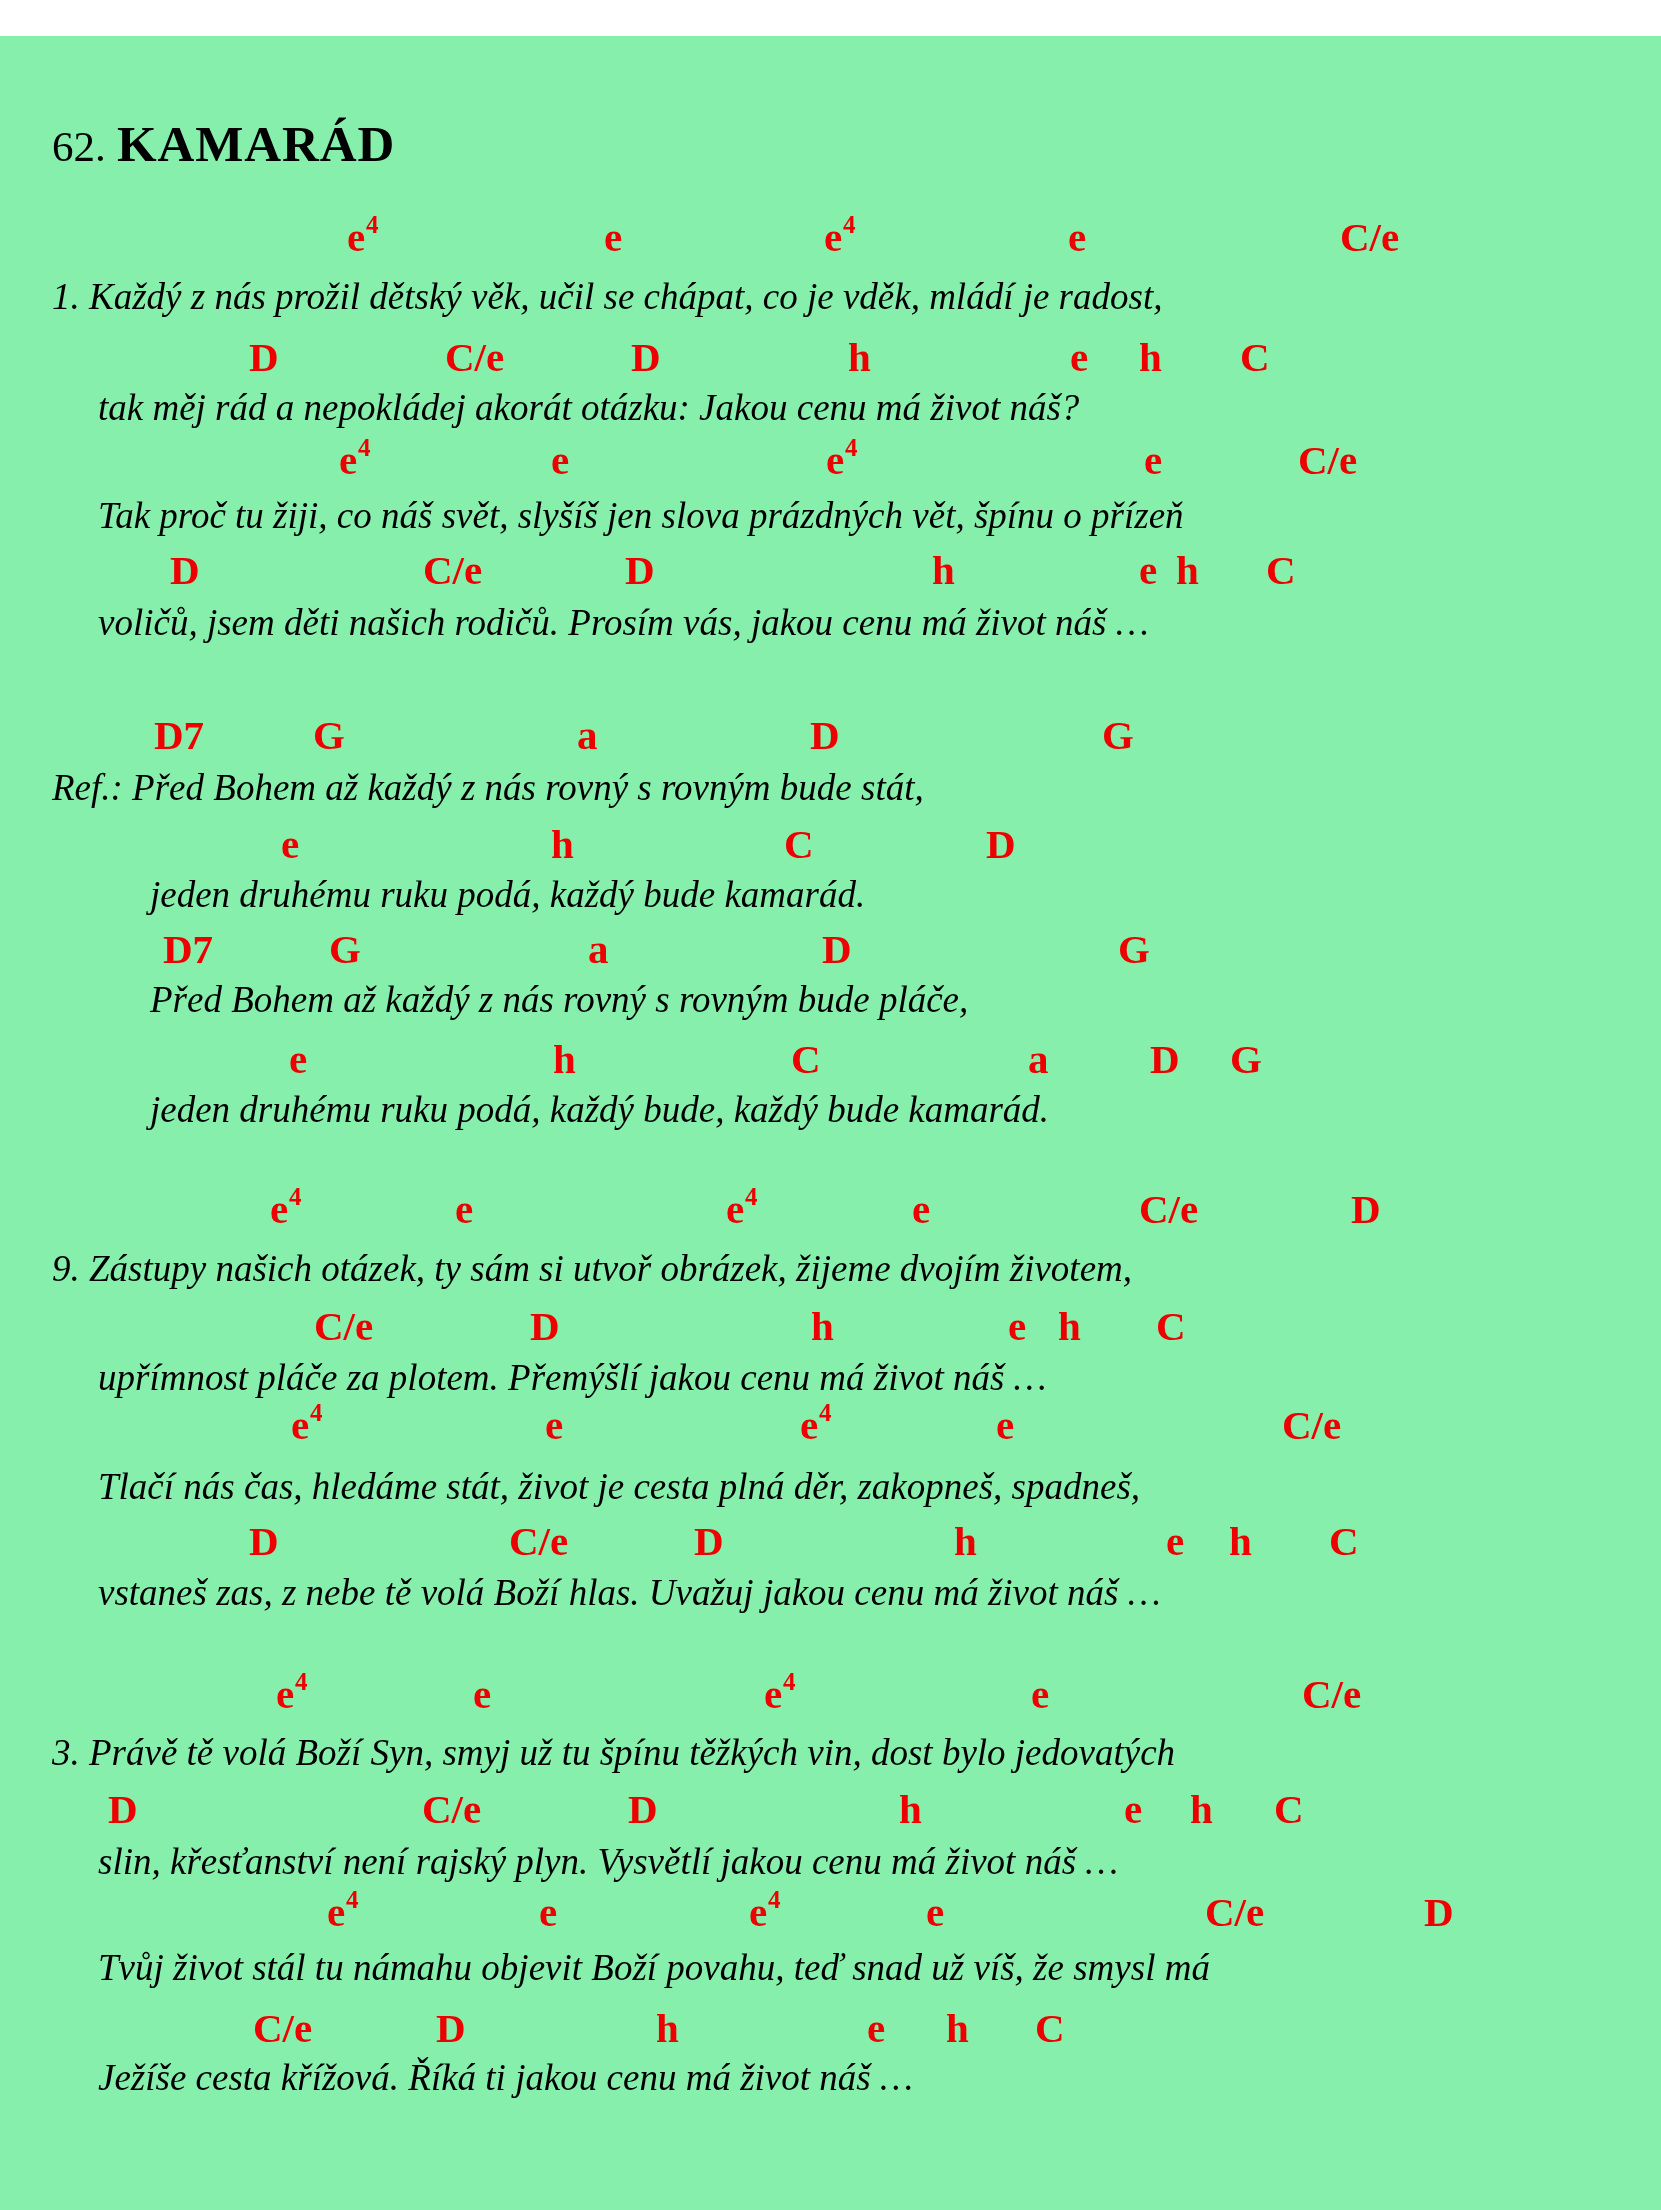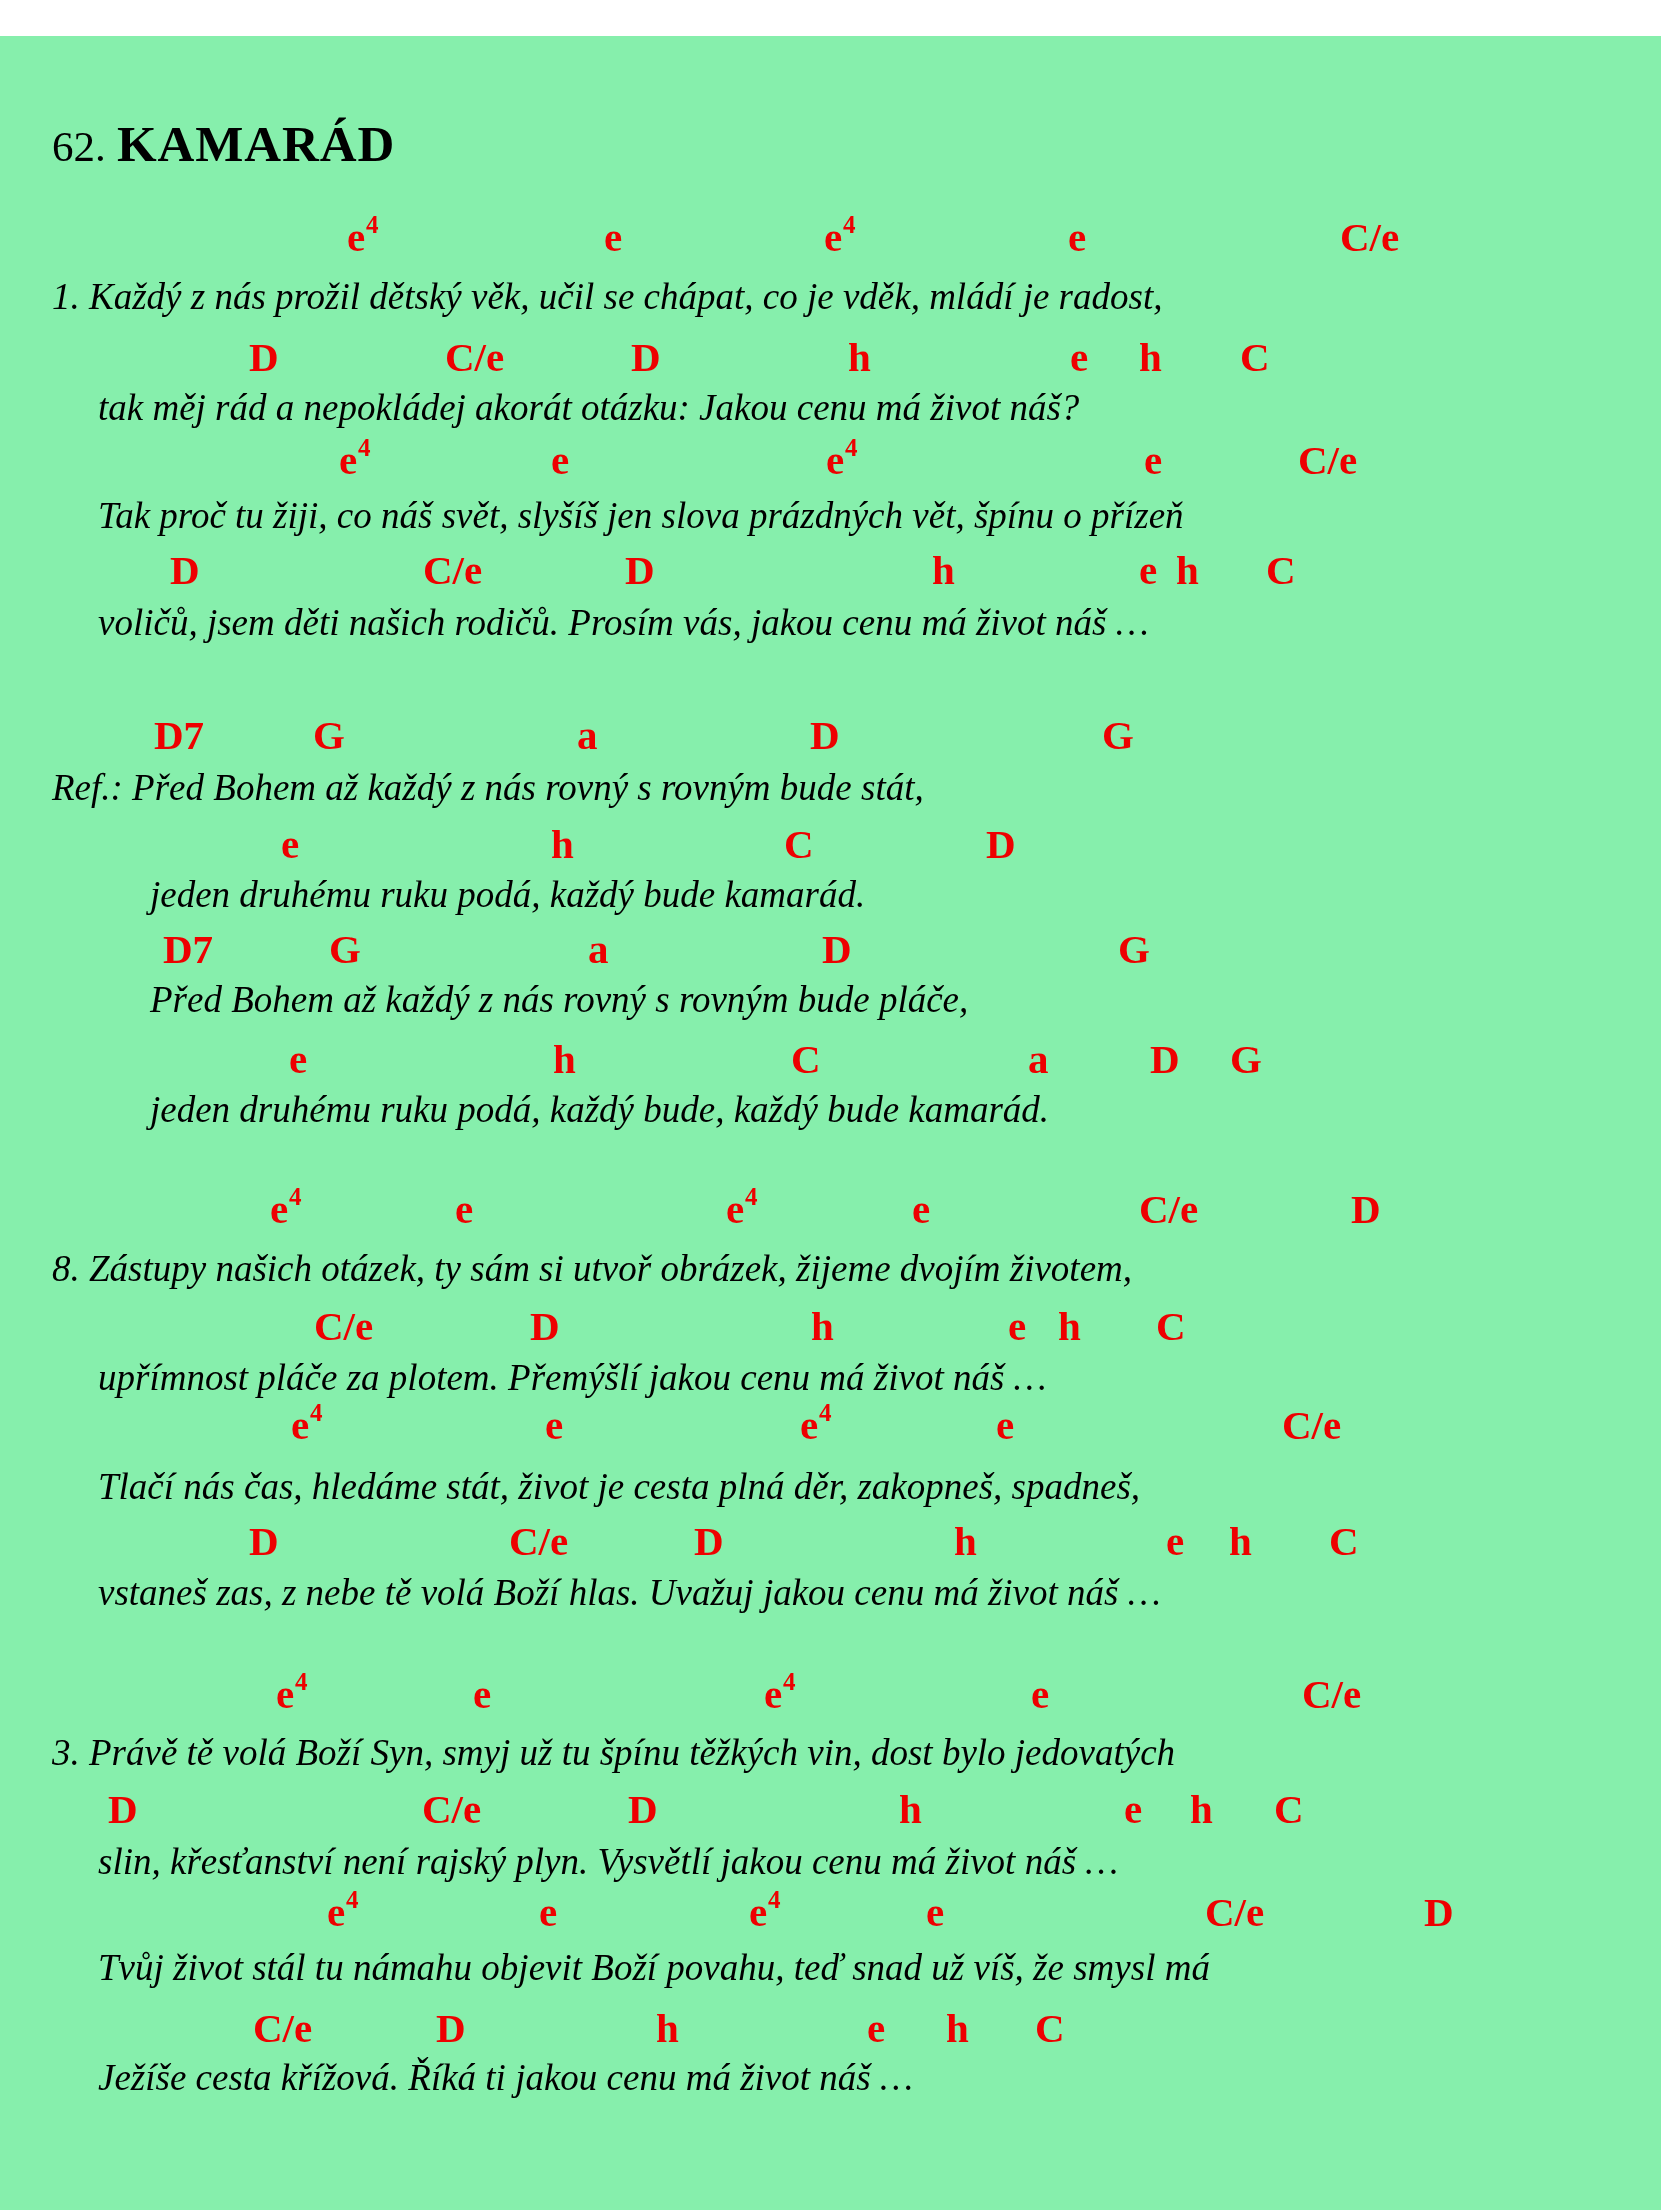--- a/index.html
+++ b/index.html
@@ -135,21 +135,21 @@
       </div>
       <div class="lyric-row" style="top: 1055px; left: 150px;">jeden druhému ruku podá, každý bude, každý bude kamarád.</div>
       <div class="chord-row" style="top: 1153px;">
         <span class="chord" style="left: 270px;">e<span class="sup">4</span></span>
         <span class="chord" style="left: 455px;">e</span>
         <span class="chord" style="left: 726px;">e<span class="sup">4</span></span>
         <span class="chord" style="left: 912px;">e</span>
         <span class="chord" style="left: 1139px;">C/e</span>
         <span class="chord" style="left: 1351px;">D</span>
       </div>
-      <div class="lyric-row" style="top: 1214px; left: 52px;">8. Zástupy našich otázek, ty sám si utvoř obrázek, žijeme dvojím životem,</div>
+      <div class="lyric-row" style="top: 1214px; left: 52px;">9. Zástupy našich otázek, ty sám si utvoř obrázek, žijeme dvojím životem,</div>
       <div class="chord-row" style="top: 1270px;">
         <span class="chord" style="left: 314px;">C/e</span>
         <span class="chord" style="left: 530px;">D</span>
         <span class="chord" style="left: 811px;">h</span>
         <span class="chord" style="left: 1008px;">e</span>
         <span class="chord" style="left: 1058px;">h</span>
         <span class="chord" style="left: 1156px;">C</span>
       </div>
       <div class="lyric-row" style="top: 1323px; left: 98px;">upřímnost pláče za plotem. Přemýšlí jakou cenu má život náš …</div>
       <div class="chord-row" style="top: 1369px;">

